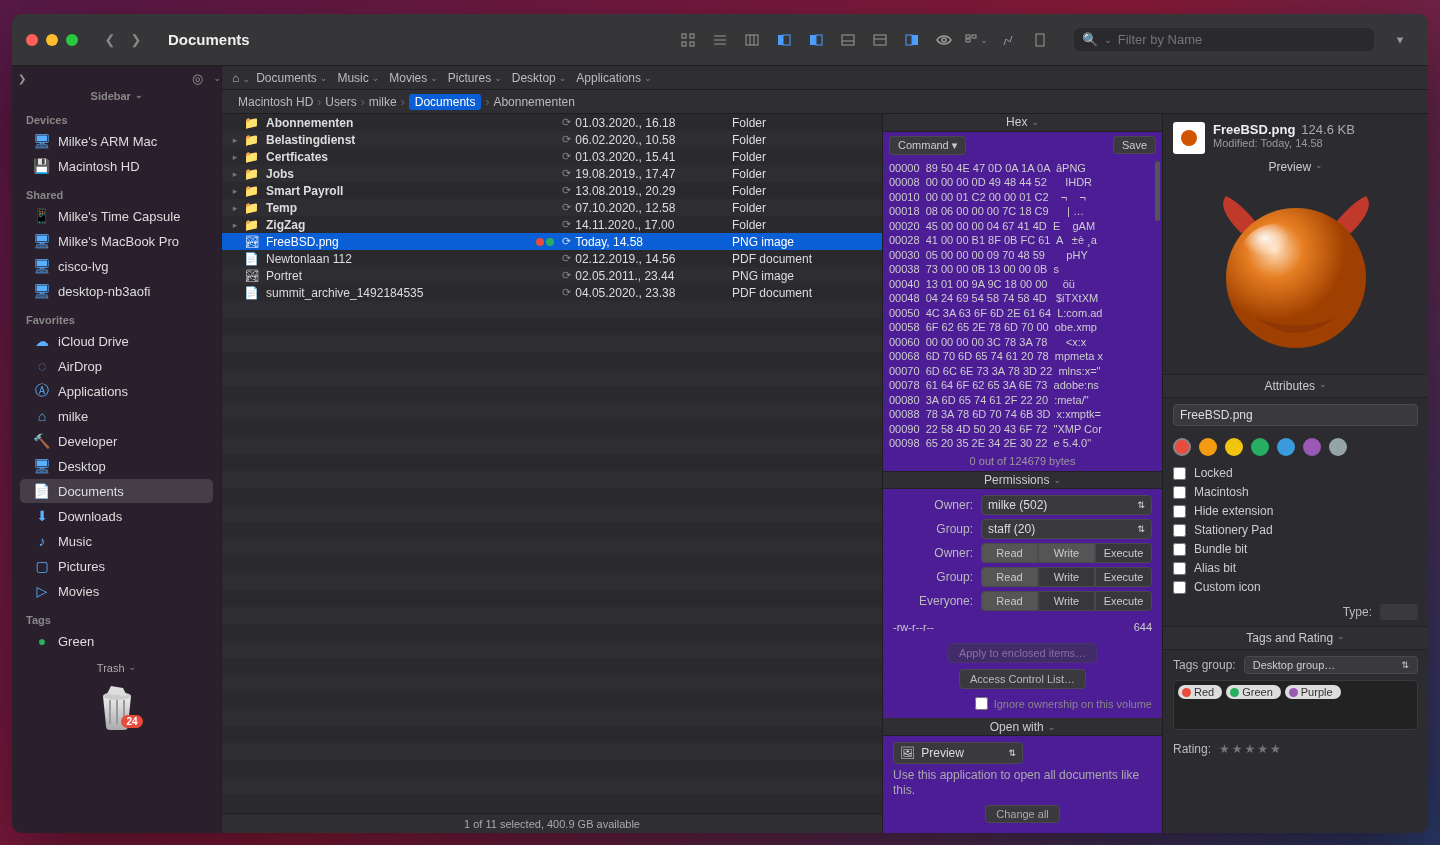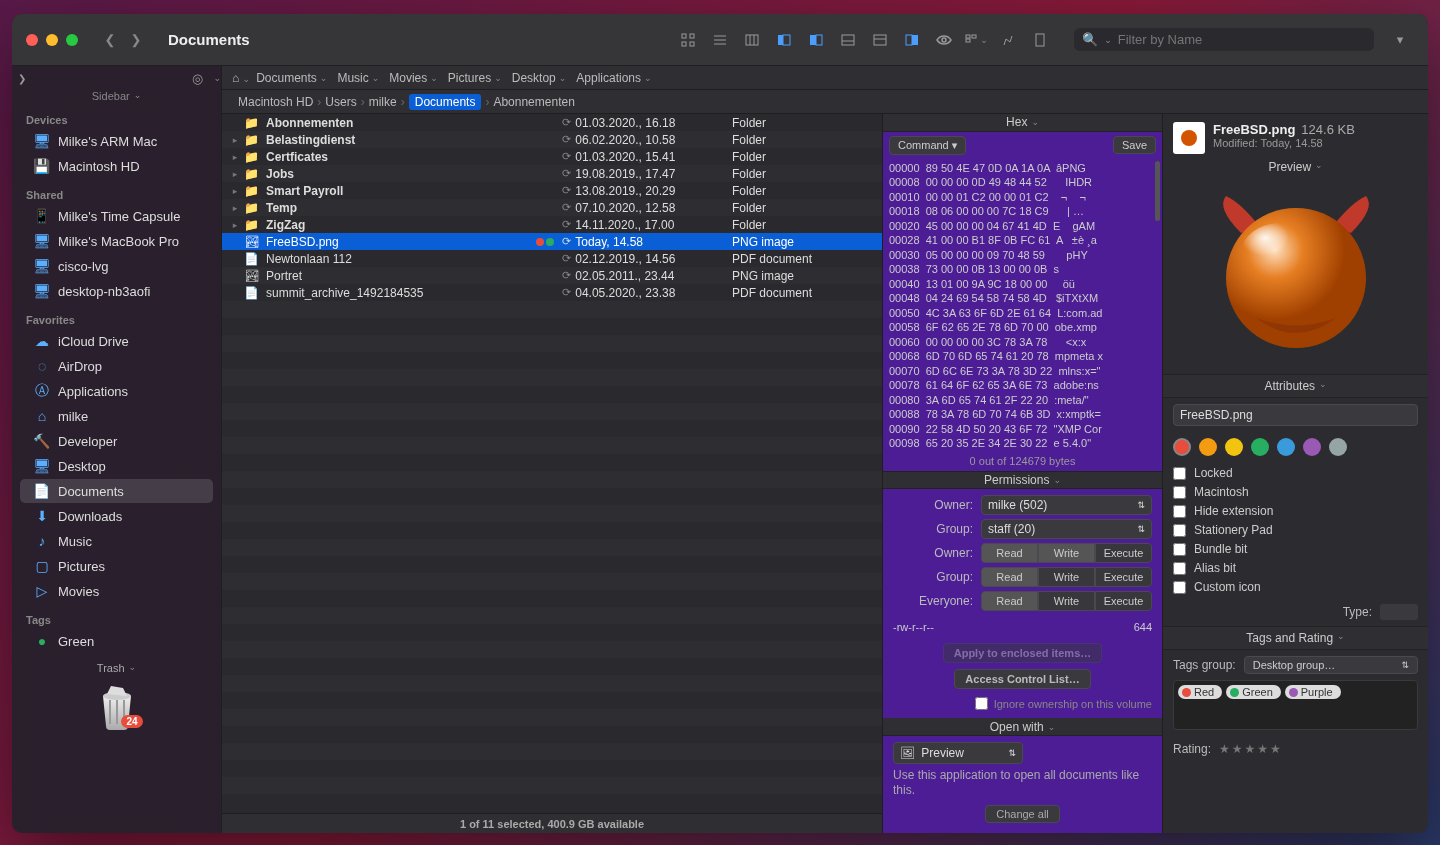--- a/index.html
+++ b/index.html
@@ -16,21 +16,21 @@
 .tb-spacer{flex:1;}
 .tb-icons { display:flex; gap:4px; align-items:center; }
 .tb-icon { width:28px; height:24px; display:flex; align-items:center; justify-content:center; color:#999; border-radius:4px; }
 .tb-icon.active{color:#4a9eff;}
 .tb-icon svg{width:16px;height:16px;}
 .search { display:flex; align-items:center; background:#2a2a2e; border-radius:6px; padding:4px 8px; width:300px; margin-left:8px; color:#777; gap:6px; }
 .search input { background:none; border:none; color:#ccc; outline:none; flex:1; font-size:13px; }
 .body { flex:1; display:flex; overflow:hidden; }
 .sidebar { width:210px; background:rgba(42,30,45,.85); backdrop-filter:blur(20px); border-right:1px solid #1f1f22; display:flex; flex-direction:column; overflow-y:auto; font-size:13px; }
 .sb-top { display:flex; justify-content:center; align-items:center; height:20px; color:#999; gap:4px; padding-top:4px;}
-.sb-header { color:#888; font-size:11px; padding:4px 14px 2px; display:flex; justify-content:center; gap:4px;}
+.sb-header { color:#888; font-size:11px; padding:4px 14px 2px; display:flex; justify-content:center; gap:4px;font-weight:bold;}
 .sb-section { color:#888; font-size:11px; font-weight:600; padding:10px 14px 2px; }
 .sb-item { display:flex; align-items:center; gap:8px; padding:4px 14px; color:#ddd; border-radius:5px; margin:1px 8px; }
 .sb-item.sel{background:rgba(120,120,130,.35);}
 .sb-item .ic{width:16px;height:16px;display:flex;align-items:center;justify-content:center;color:#5ab0ff;font-size:14px;}
 .sb-trash{display:flex;flex-direction:column;align-items:center;padding:8px 0 12px;color:#aaa;font-size:11px;gap:4px;}
 .trash-img{width:56px;height:56px;position:relative;}
 .trash-img svg{width:56px;height:56px;}
 .trash-badge{position:absolute;bottom:6px;right:2px;background:#e84c3d;color:#fff;border-radius:8px;padding:1px 5px;font-size:10px;font-weight:600;}
 .main { flex:1; display:flex; flex-direction:column; overflow:hidden; }
 .favbar { height:24px; background:#2f2f33; border-bottom:1px solid #1e1e20; display:flex; align-items:center; gap:6px; padding:0 10px; font-size:12px; color:#bbb; }
@@ -50,40 +50,40 @@
 .row.sel{background:#0a5fd6;color:#fff;}
 .row .exp{width:18px;text-align:center;color:#777;font-size:9px;}
 .row .ic{width:16px;height:16px;margin-right:6px;display:flex;align-items:center;justify-content:center;}
 .row .cname{flex:1;display:flex;align-items:center;padding-left:4px;}
 .row .dots{display:flex;gap:2px;margin-right:6px;}
 .row .dots span{width:8px;height:8px;border-radius:50%;}
 .row .cdate{width:170px;display:flex;align-items:center;gap:4px;}
 .row .cdate .sync{color:#888;font-size:11px;}
 .row.sel .cdate .sync{color:#cde;}
 .row .ckind{width:150px;}
-.statusbar{height:20px;background:#2f2f33;border-top:1px solid #1e1e20;display:flex;justify-content:center;align-items:center;font-size:11px;color:#aaa;font-weight:bold;}
+.statusbar{height:20px;background:#2f2f33;border-top:1px solid #1e1e20;display:flex;justify-content:center;align-items:center;font-size:11px;color:#aaa;}
 .inspector { width:280px; background:#4c1d95; border-right:1px solid #1e1e20; display:flex; flex-direction:column; overflow-y:auto; font-size:12px; }
 .insp-sec-hdr{height:22px;display:flex;align-items:center;justify-content:center;gap:4px;color:#ccc;background:#2f2f33;border-bottom:1px solid #222;font-size:12px;}
 .insp-cmdbar{display:flex;gap:6px;padding:4px 6px;align-items:center;}
 .insp-cmdbar select,.insp-btn{background:#3a3a3e;color:#ccc;border:1px solid #4a4a4e;border-radius:4px;padding:2px 8px;font-size:11px;}
 .insp-btn.save{margin-left:auto;}
 .hexview{font-family:ui-monospace,Menlo,monospace;font-size:11px;line-height:14.5px;padding:2px 6px;color:#ccc;white-space:pre;position:relative;}
 .hex-scroll{position:absolute;right:2px;top:2px;width:5px;height:60px;background:#555;border-radius:3px;}
 .hex-status{text-align:center;color:#999;font-size:11px;padding:2px 0 4px;border-bottom:1px solid #222;}
 .perm-grid{display:grid;grid-template-columns:80px 1fr;gap:4px 8px;padding:6px 10px;align-items:center;}
 .perm-grid label{color:#bbb;text-align:right;font-size:12px;}
 .perm-sel{background:#3a3a3e;border:1px solid #4a4a4e;border-radius:4px;padding:2px 6px;color:#ddd;display:flex;justify-content:space-between;align-items:center;}
 .perm-btns{display:flex;gap:0;}
 .perm-btns button{flex:1;background:#38383c;border:1px solid #4a4a4e;color:#ccc;padding:3px 0;font-size:11px;}
 .perm-btns button.on{background:#555;}
 .perm-btns button:first-child{border-radius:4px 0 0 4px;}
 .perm-btns button:last-child{border-radius:0 4px 4px 0;}
 .perm-mode{display:flex;justify-content:space-between;gap:28px;padding:4px 10px;color:#ccc;font-family:ui-monospace,monospace;font-size:11px;}
 .perm-actions{display:flex;flex-direction:column;align-items:center;gap:6px;padding:6px 0 4px;}
-.perm-actions button{background:#3a3a3e;border:1px solid #4a4a4e;border-radius:4px;color:#bbb;padding:3px 10px;font-size:11px;font-weight:bold;}
+.perm-actions button{background:#3a3a3e;border:1px solid #4a4a4e;border-radius:4px;color:#bbb;padding:3px 10px;font-size:11px;}
 .perm-actions button:first-child{opacity:.5;}
 .ignore-row{display:flex;align-items:center;gap:6px;padding:4px 10px 8px;color:#888;font-size:11px;justify-content:flex-end;}
 .openwith{padding:6px 10px 10px;}
 .openwith-sel{background:#3a3a3e;border:1px solid #4a4a4e;border-radius:4px;padding:3px 6px;color:#ddd;display:flex;align-items:center;gap:6px;width:130px;}
 .openwith-desc{color:#aaa;font-size:12px;padding-top:4px;line-height:1.3;}
 .openwith-change{display:flex;justify-content:center;padding-top:6px;}
 .openwith-change button{background:#3a3a3e;border:1px solid #4a4a4e;border-radius:4px;color:#aaa;padding:2px 10px;font-size:11px;}
 .details { width:265px; background:#2c2c30; display:flex; flex-direction:column; overflow-y:auto; font-size:12px; }
 .det-hdr{height:22px;display:flex;align-items:center;justify-content:center;gap:4px;color:#ccc;background:#2f2f33;border-bottom:1px solid #222;}
 .det-title{display:flex;gap:8px;padding:8px 10px 2px;align-items:flex-start;}

